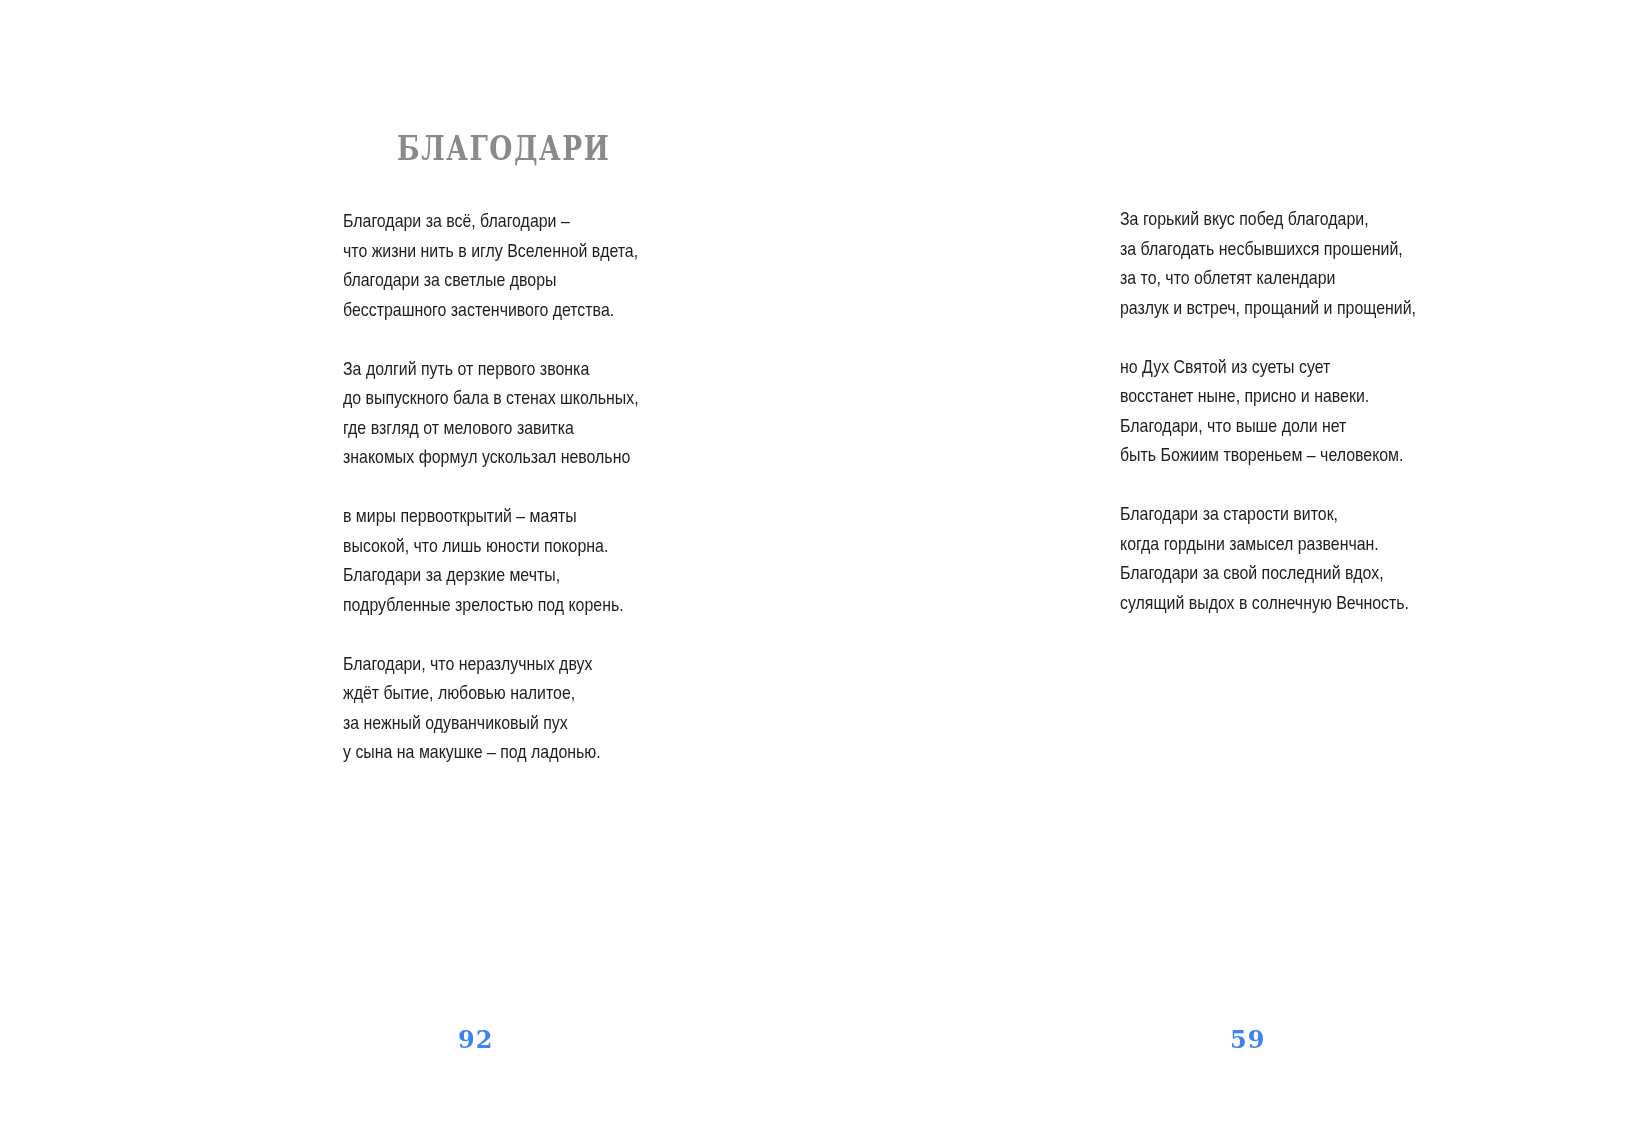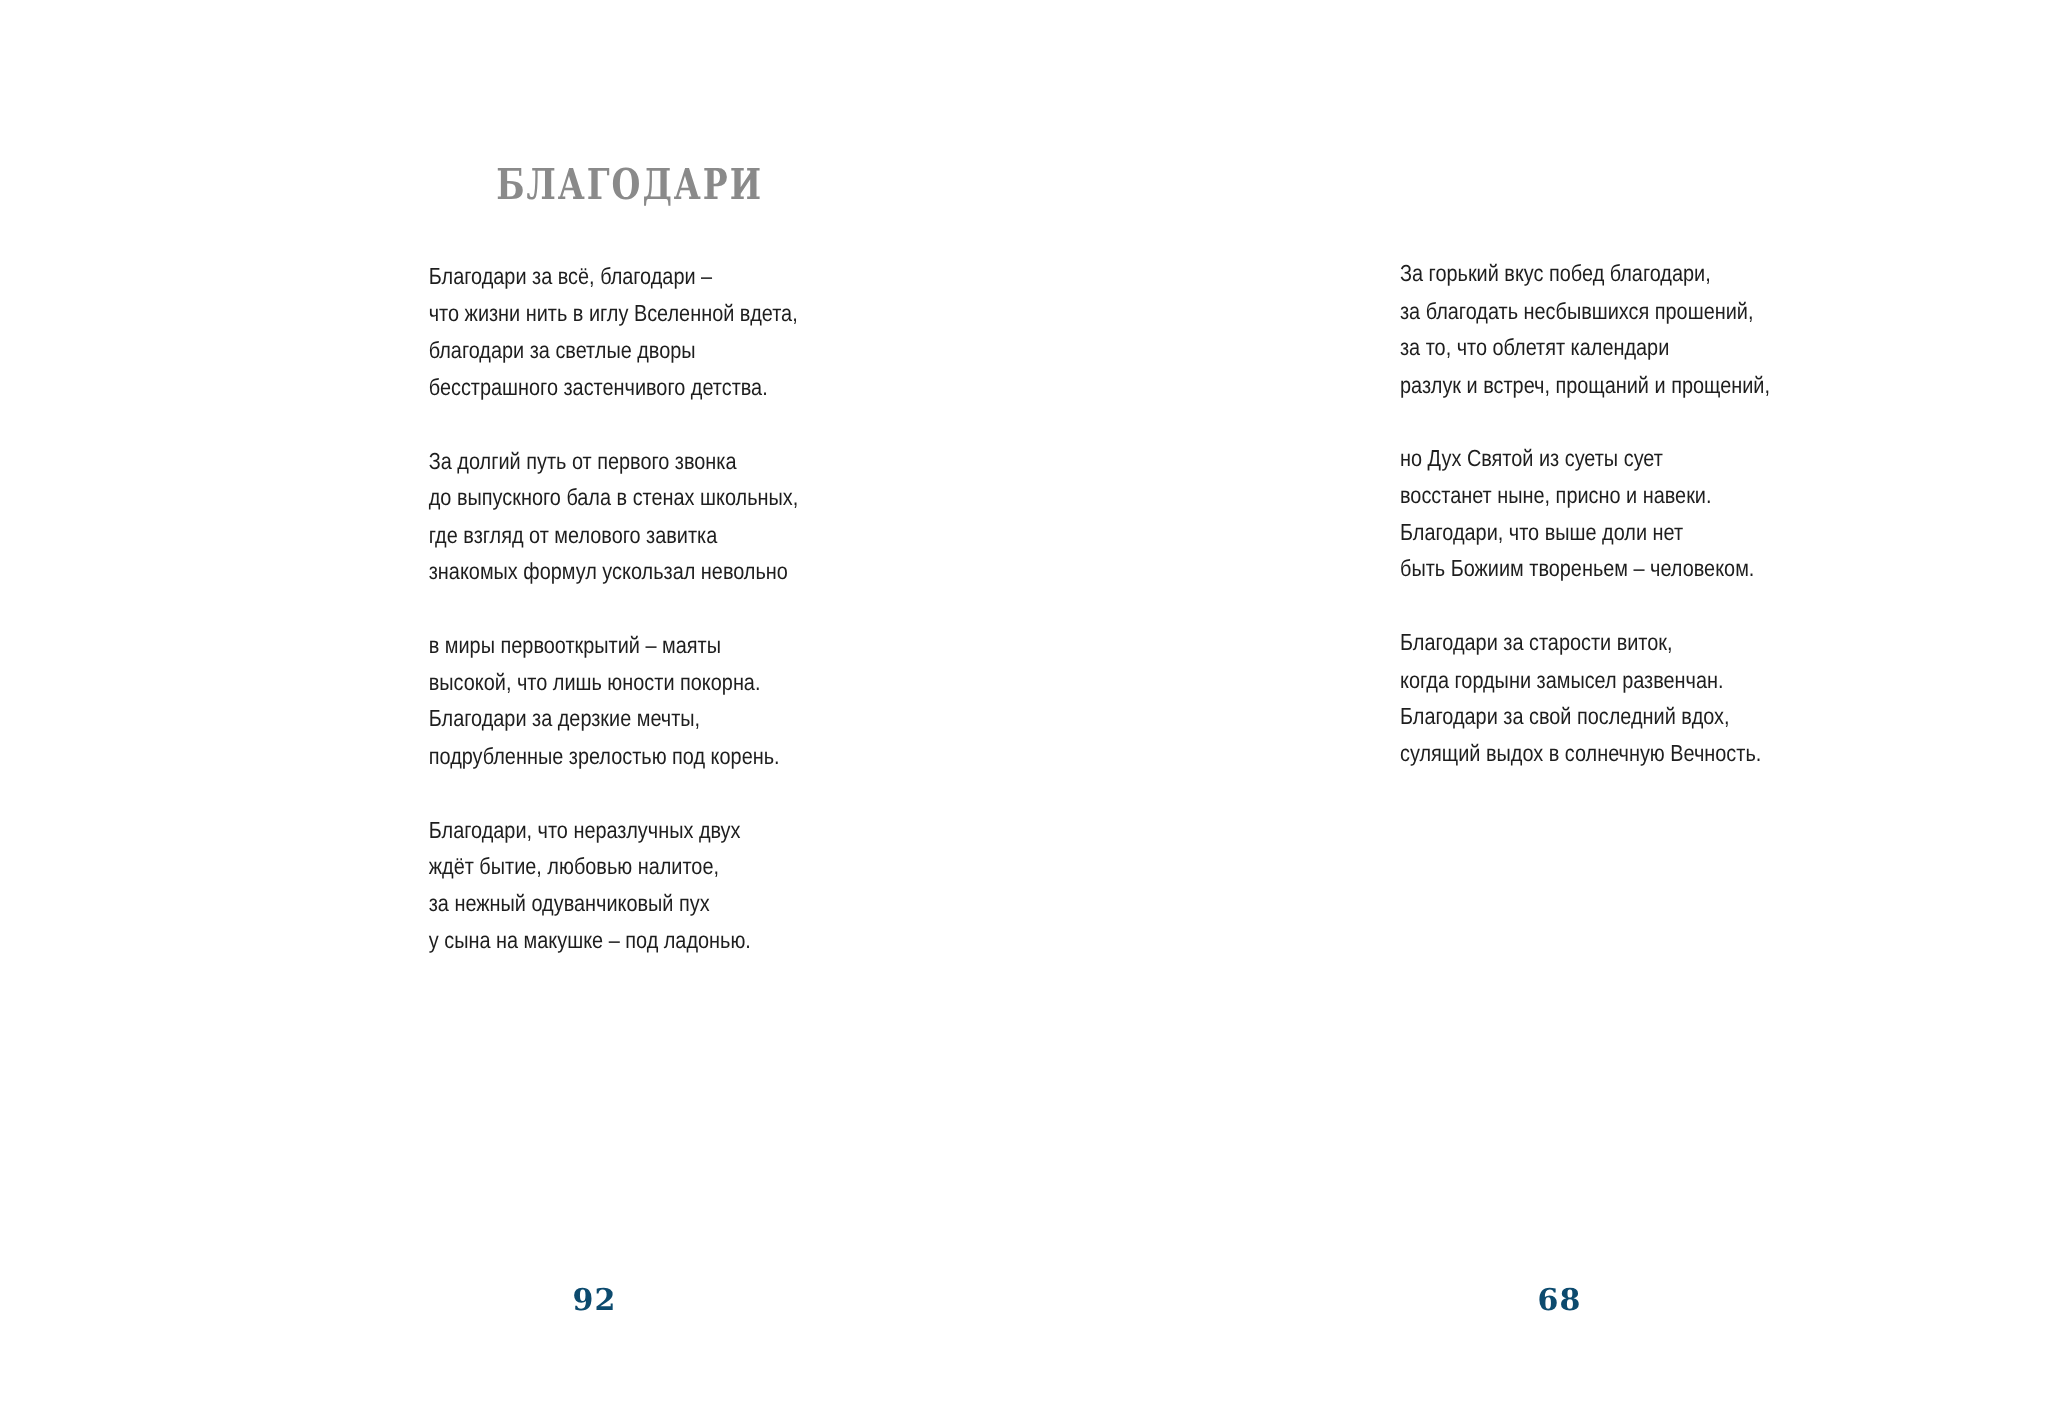--- a/index.html
+++ b/index.html
@@ -68,21 +68,21 @@
       height: 29.5px;
     }
 
     .page-number {
       position: absolute;
       top: 1028px;
       margin: 0;
       font-family: "DejaVu Serif", serif;
       font-weight: bold;
       font-size: 24px;
-      color: #0c4a6e;
+      color: #3b82f6;
       letter-spacing: 1px;
       line-height: 1;
     }
     .page.left .page-number { left: 410px; }
     .page.right .page-number { left: 389px; }
   </style>
 </head>
 <body>
 
 <div class="spread">
@@ -135,16 +135,16 @@
         <span class="line">быть Божиим твореньем – человеком.</span>
       </p>
       <p class="stanza">
         <span class="line">Благодари за старости виток,</span>
         <span class="line">когда гордыни замысел развенчан.</span>
         <span class="line">Благодари за свой последний вдох,</span>
         <span class="line">сулящий выдох в солнечную Вечность.</span>
       </p>
     </div>
 
-    <div class="page-number">68</div>
+    <div class="page-number">59</div>
   </div>
 
 </div>
 
 </body></html>

